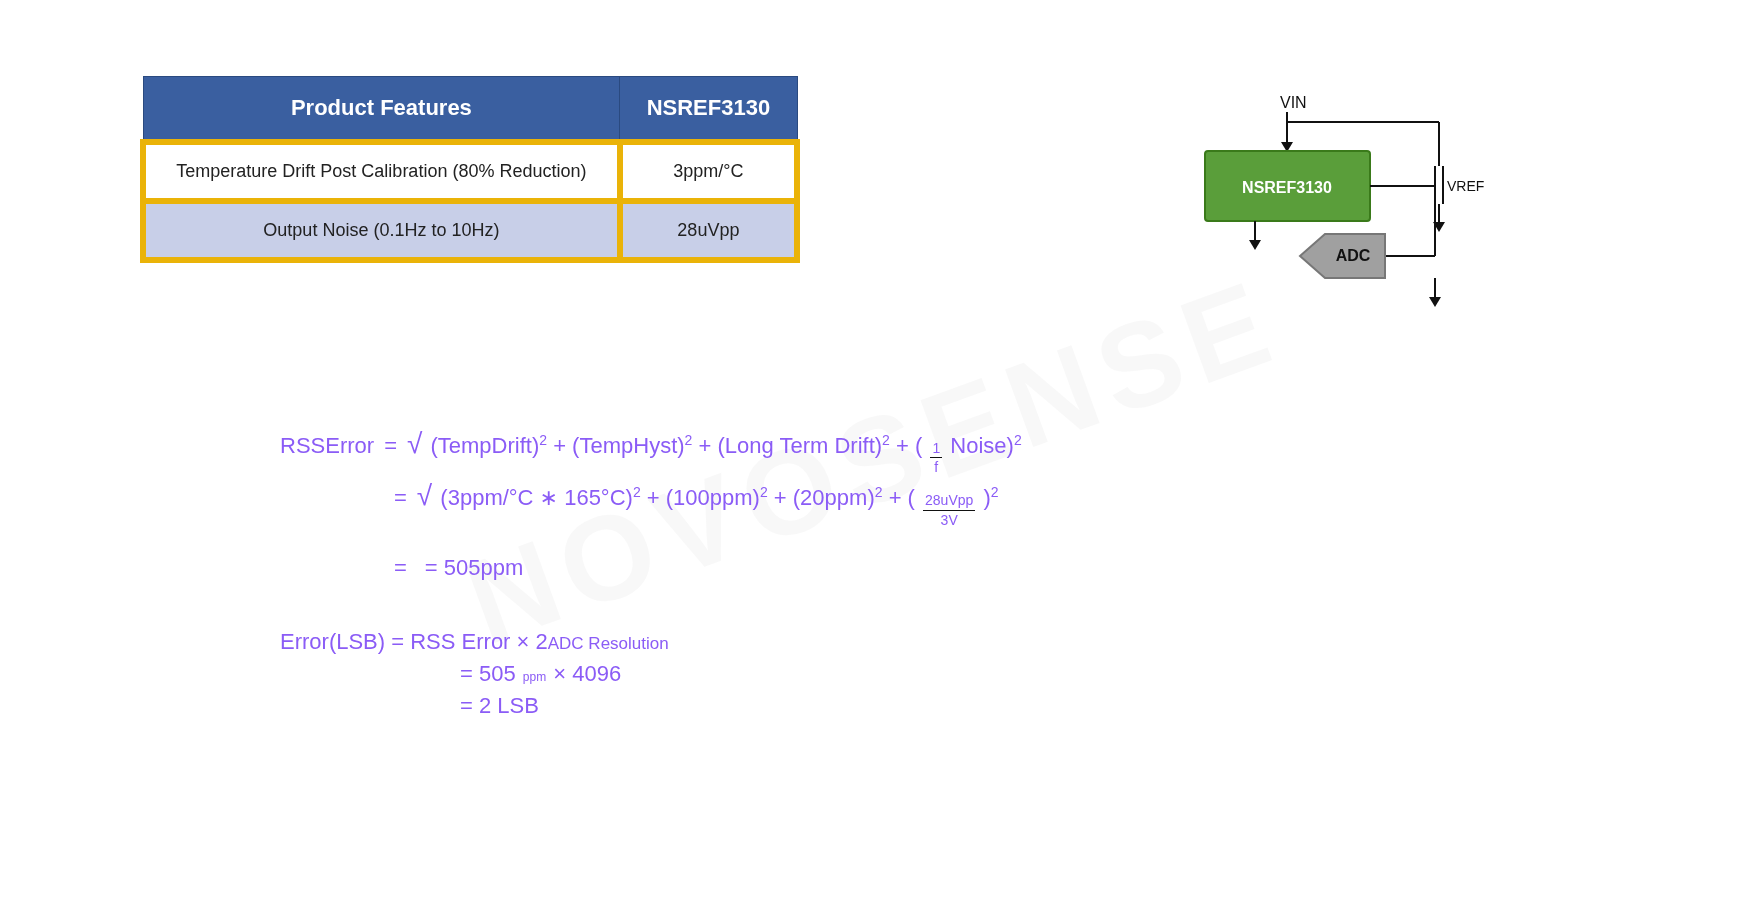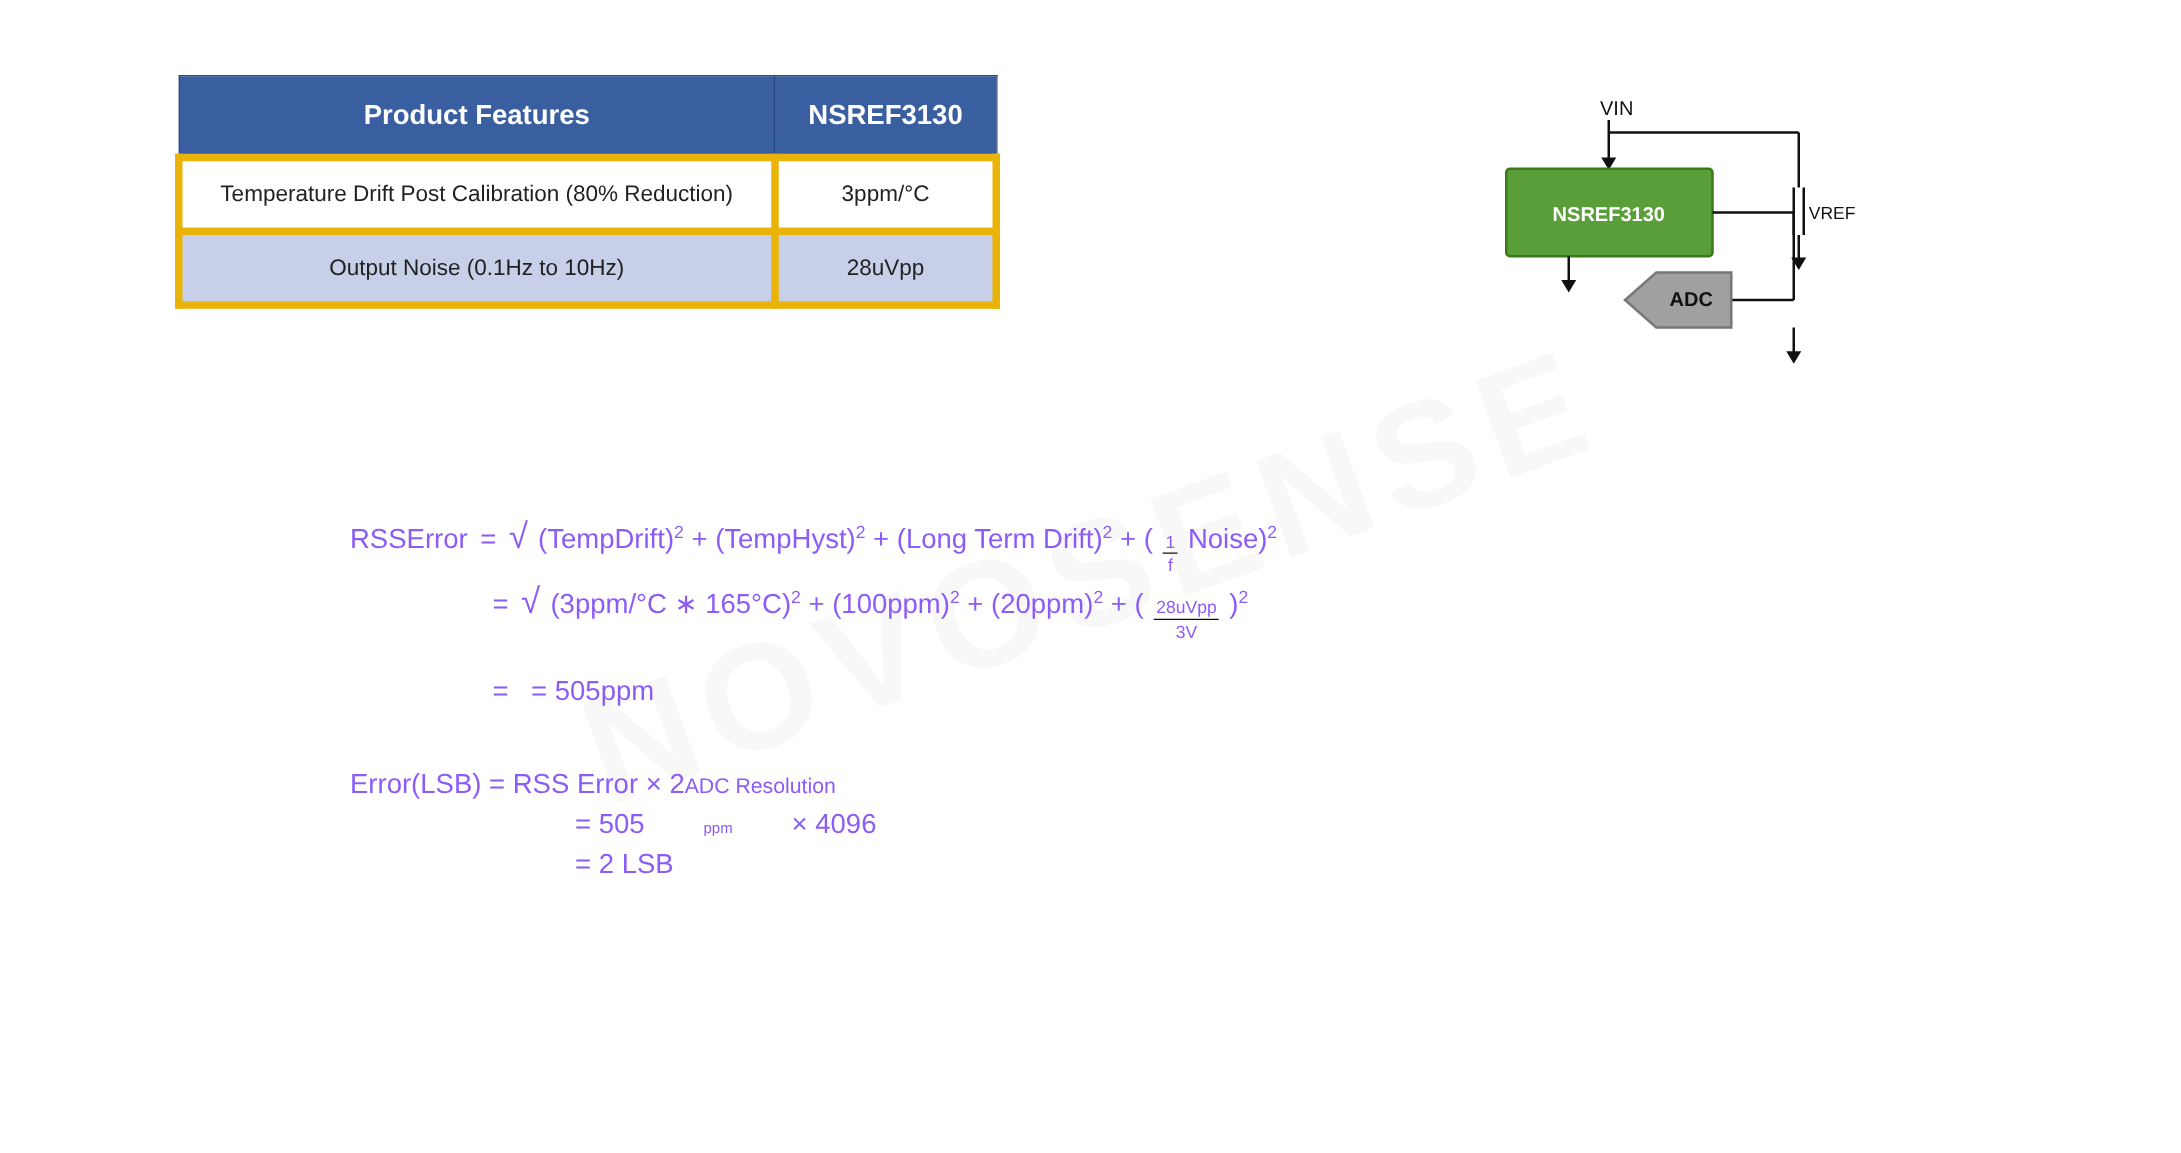--- a/index.html
+++ b/index.html
@@ -28,21 +28,21 @@
       font-weight: bold;
       color: #aaa;
       transform: rotate(-20deg);
       white-space: nowrap;
       letter-spacing: 10px;
     }
 
     .main-content {
       position: relative;
       z-index: 1;
-      padding: 60px 140px;
+      padding: 76px 140px;
     }
 
     
     .features-table {
       border-collapse: collapse;
       width: 660px;
       float: left;
     }
     .features-table th {
       background: #3a5fa0;
@@ -125,21 +125,20 @@
       line-height: 1.3;
     }
     .fraction .denom {
       font-size: 14px;
       padding: 0 2px;
       line-height: 1.3;
     }
 
     .elb-indent {
       padding-left: 180px;
-      gap: 40px;
     }
 
     .sup-adc {
       font-size: 17px;
       vertical-align: super;
     }
 
     .ppm-small {
       font-size: 12px;
       vertical-align: middle;

